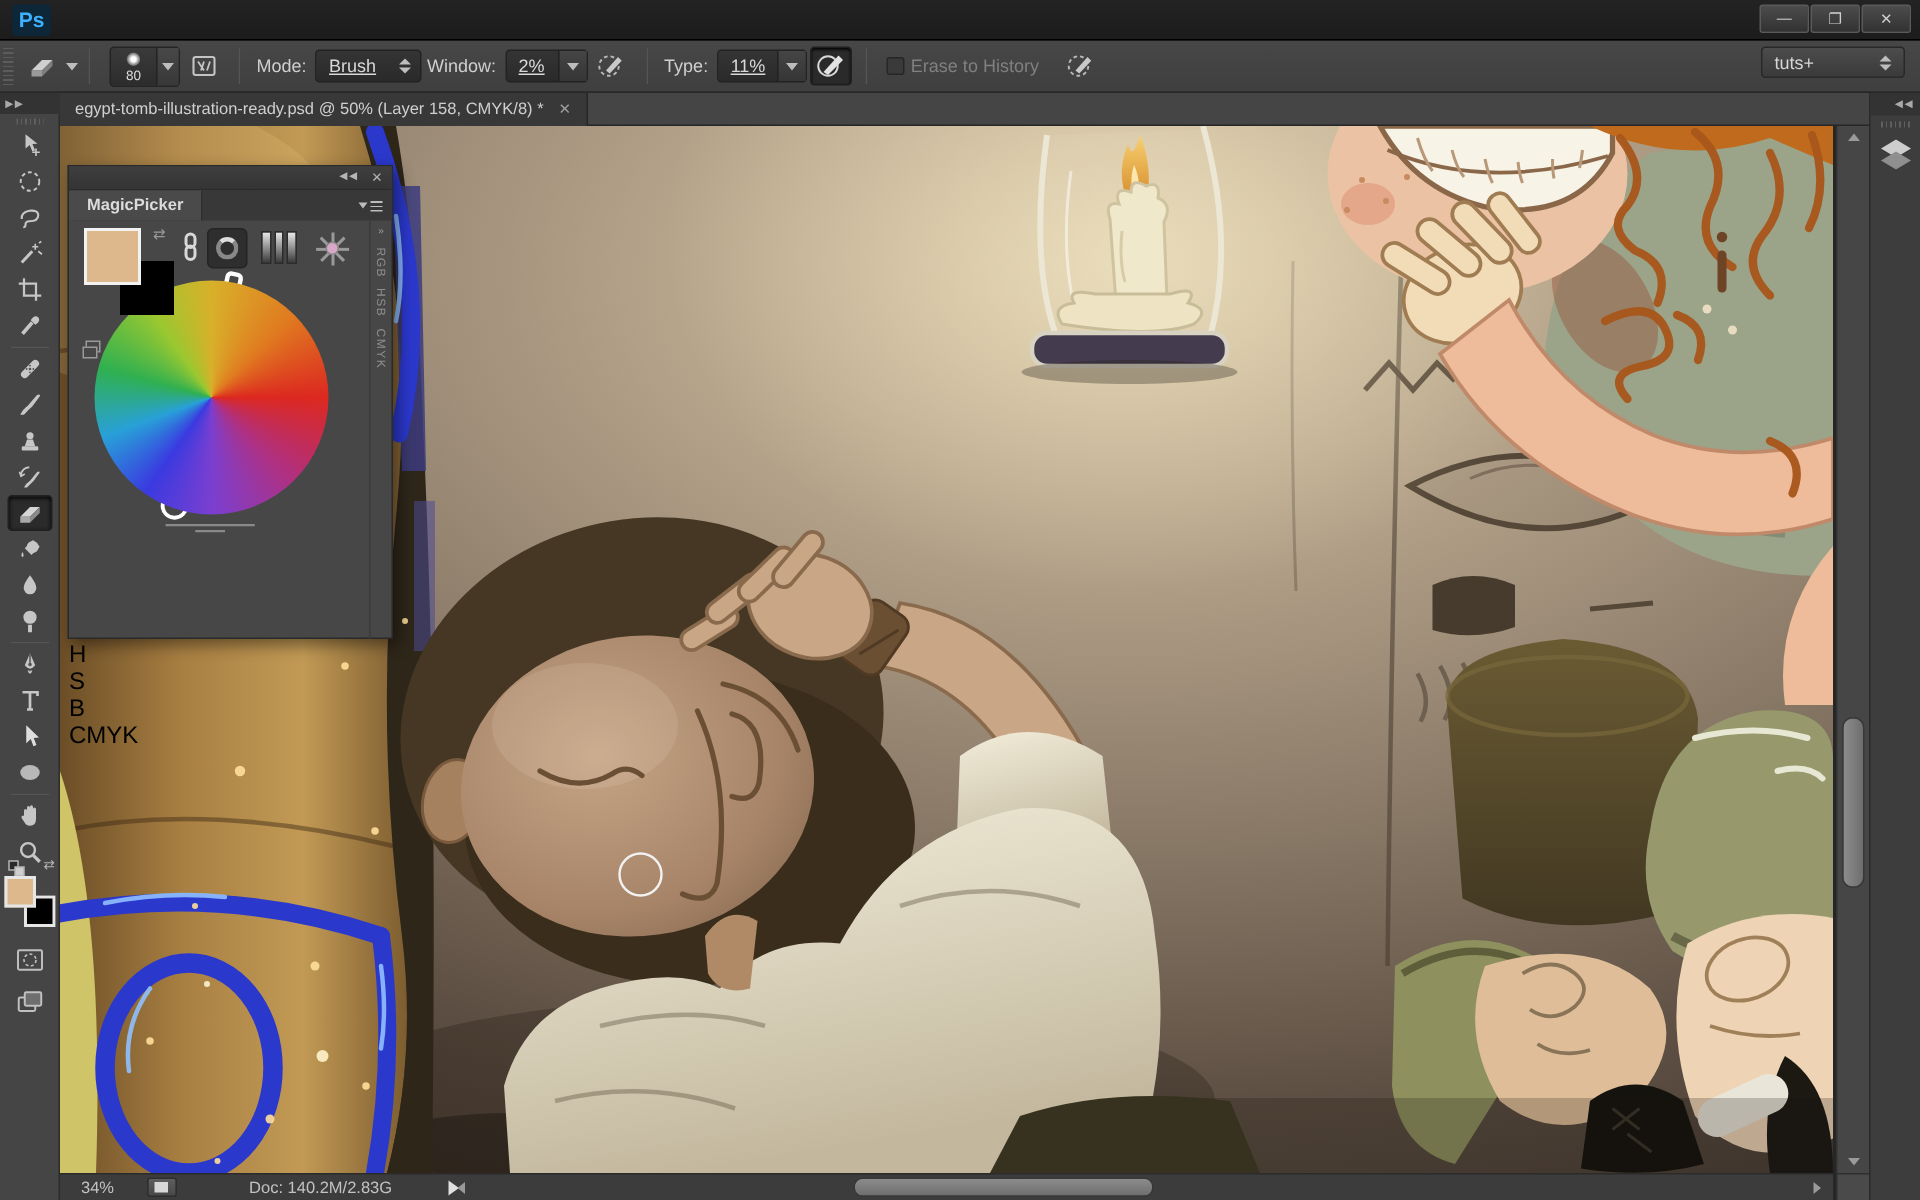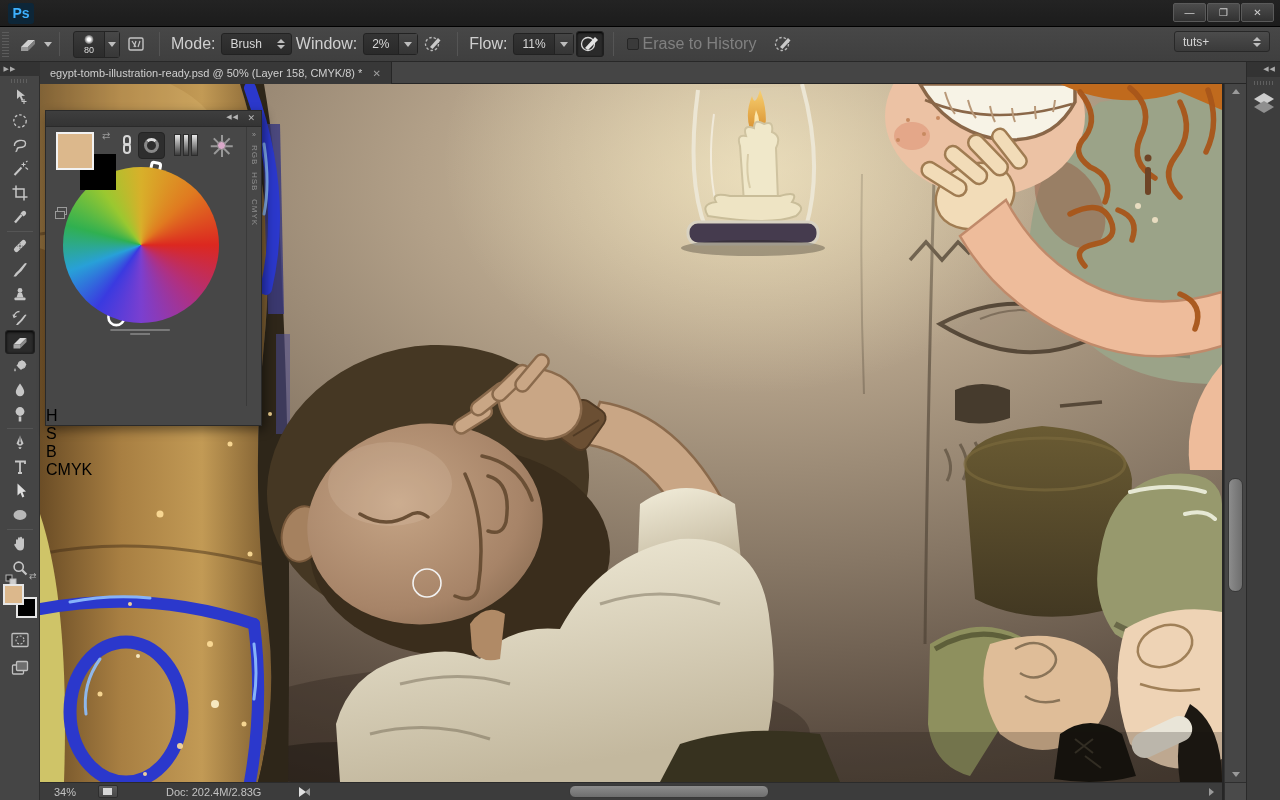--- a/index.html
+++ b/index.html
@@ -20,21 +20,21 @@
     background:linear-gradient(#4c4c4c,#323232); color:#cfcfcf; font-size:10px;
     display:flex; align-items:center; justify-content:center; border-radius:2px; }
 
   
   .optionsbar { position:absolute; left:0; top:27px; width:1280px; height:35px;
     background:linear-gradient(#474747,#3f3f3f); border-bottom:1px solid #282828;
     display:flex; align-items:center; z-index:49; }
   .grip-col { width:7px; height:26px; margin:0 4px 0 2px;
     background:repeating-linear-gradient(0deg,#5c5c5c 0 1px,transparent 1px 3px); }
   .ob-sep { width:1px; height:24px; background:#303030; border-right:1px solid #555; margin:0 7px; }
-  .ob-label { color:#cfcfcf; font-size:16px; margin:0 6px 0 4px; }
+  .ob-label { color:#cfcfcf; font-size:12px; margin:0 6px 0 4px; }
   .ob-label.dis { color:#808080; }
   .tool-thumb { display:flex; align-items:center; margin-left:4px; }
   .caret-down { width:0; height:0; border-left:4px solid transparent; border-right:4px solid transparent;
     border-top:5px solid #bdbdbd; margin-left:5px; }
   .updown { display:flex; flex-direction:column; margin-left:7px; row-gap:2px; }
   .updown i { display:block; width:0; height:0; border-left:4px solid transparent;
     border-right:4px solid transparent; }
   .updown i.u { border-bottom:4px solid #bdbdbd; } .updown i.d { border-top:4px solid #bdbdbd; }
   .brush-preview { display:flex; align-items:center; height:27px; margin-left:6px;
     background:linear-gradient(#3a3a3a,#2c2c2c); border:1px solid #242424; border-radius:3px; }
@@ -42,21 +42,21 @@
   .bp-dot { position:absolute; left:50%; top:2px; transform:translateX(-50%); width:9px; height:9px;
     border-radius:50%; background:radial-gradient(circle,#fff 0 25%,rgba(255,255,255,.15) 75%); }
   .bp-caret { width:15px; height:25px; border-left:1px solid #242424; display:flex;
     align-items:center; justify-content:center; background:linear-gradient(#484848,#383838); }
   .bp-caret .caret-down { margin-left:0; }
   .icon-btn { width:28px; height:26px; margin:0 2px; border-radius:3px; display:flex;
     align-items:center; justify-content:center; }
   .icon-btn.pressed { background:#2a2a2a; border:1px solid #1f1f1f; box-shadow:inset 0 1px 2px #000; }
   .select-box { display:flex; align-items:center; height:22px; background:linear-gradient(#343434,#2a2a2a);
     border:1px solid #222; border-radius:3px; color:#d8d8d8; font-size:12px; }
-  .select-box .txt { padding:0 8px; min-width:34px; }
+  .select-box .txt { padding:0 8px; min-width:34px;text-decoration:underline; }
   .select-box .side { height:20px; display:flex; align-items:center; padding:0 5px;
     border-left:1px solid #222; background:linear-gradient(#454545,#353535); }
   .checkbox { width:12px; height:12px; border:1px solid #262626; background:#3a3a3a; border-radius:2px; margin-left:6px; }
   .workspace { position:absolute; right:10px; top:4px; width:96px; height:21px;
     background:linear-gradient(#4c4c4c,#3a3a3a); border:1px solid #282828; border-radius:3px;
     color:#d6d6d6; font-size:12px; display:flex; align-items:center; padding:0 8px; }
   .workspace .updown { margin-left:auto; }
 
   
   .tabbar { position:absolute; left:40px; top:62px; width:1206px; height:22px;
@@ -237,21 +237,21 @@
         <span class="caret-down" style="margin-left:0"></span>
       </span>
   </div>
   <div class="icon-btn">
     <svg width="22" height="20" viewBox="0 0 22 20">
       <circle cx="9" cy="10" r="6.5" fill="none" stroke="#b9b9b9" stroke-width="1.3" stroke-dasharray="2.5 2"></circle>
       <path d="M7 13 L15 4 L17.5 6.5 L9.5 15 Z" fill="#c9c9c9"></path>
     </svg>
   </div>
   <div class="ob-sep"></div>
-  <span class="ob-label">Flow:</span>
+  <span class="ob-label">Type:</span>
   <div class="select-box">
     <span class="txt">11%</span>
     <span class="side">
         <span class="caret-down" style="margin-left:0"></span>
       </span>
   </div>
   <div class="icon-btn pressed">
     <svg width="22" height="20" viewBox="0 0 22 20">
       <circle cx="9" cy="10" r="6.5" fill="none" stroke="#d9d9d9" stroke-width="1.3"></circle>
       <path d="M6 14 L16 3 L19 6 L9 16 Z" fill="#e3e3e3"></path>
@@ -642,20 +642,27 @@
 
   <circle cx="387" cy="499" r="14" fill="none" stroke="#f2f2f2" stroke-width="1.6"></circle>
 </svg>
 </div>
 
 <div class="mp-panel">
   <div class="mp-header">
     <span class="mp-collapse">◀◀</span>
     <span class="mp-close">✕</span>
   </div>
+  <div class="mp-tabrow">
+    <div class="mp-tab"><span>MagicPicker</span></div>
+    <div class="mp-menu">
+        <i class="tri"></i>
+        <i class="lines"></i>
+      </div>
+  </div>
   <div class="mp-body">
     <div class="mp-fg" style="background:#dcb88c"></div>
     <div class="mp-bg"></div>
     <div class="mp-swap">⇄</div>
     <div class="mp-minisq">
         <i></i>
       </div>
     <div class="mp-chain">
         <i></i>
         <i></i>
@@ -752,21 +759,21 @@
   <span class="arr up"></span>
   <div class="vthumb"></div>
   <span class="arr dn"></span>
 </div>
 
 <div class="statusbar">
   <span class="sb-zoom">34%</span>
   <div class="sb-preview">
       <i></i>
     </div>
-  <span class="sb-doc">Doc: 202.4M/2.83G</span>
+  <span class="sb-doc">Doc: 140.2M/2.83G</span>
   <span class="sb-play"></span>
   <div class="hscroll">
     <span class="harr l"></span>
     <div class="hthumb"></div>
     <span class="harr r"></span>
   </div>
 </div>
 <div class="corner"></div>
 
 </body></html>

